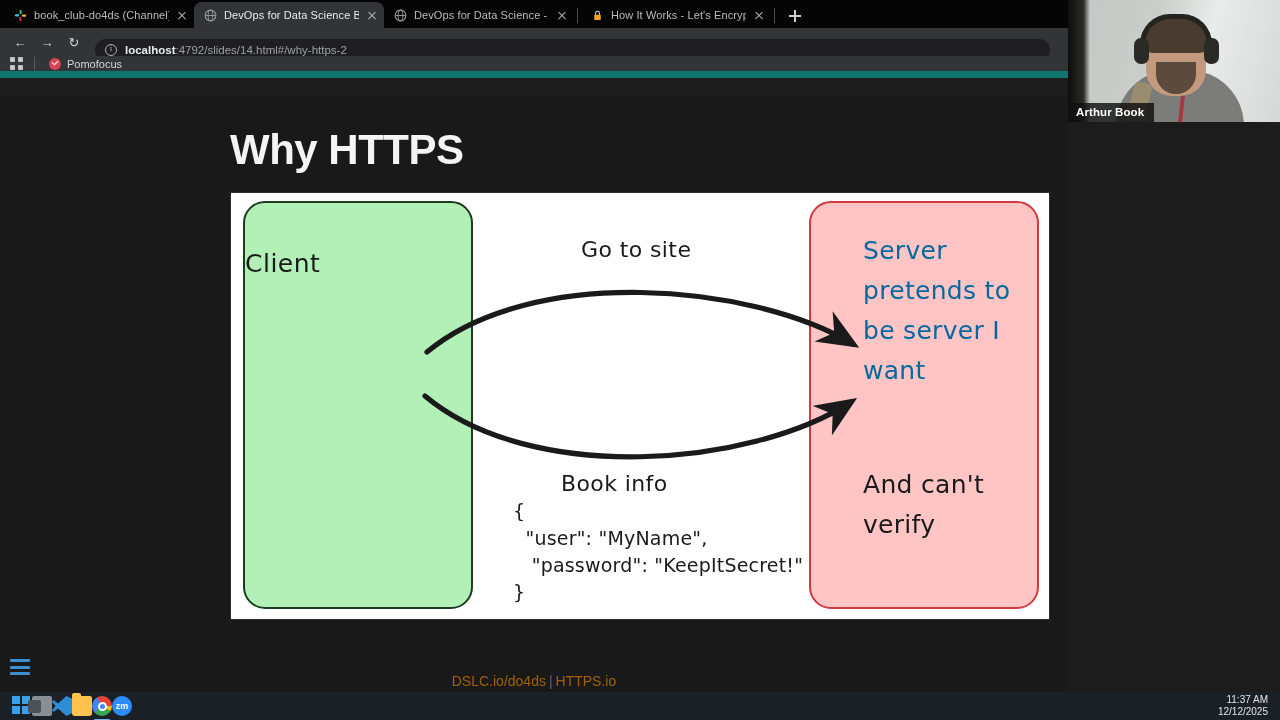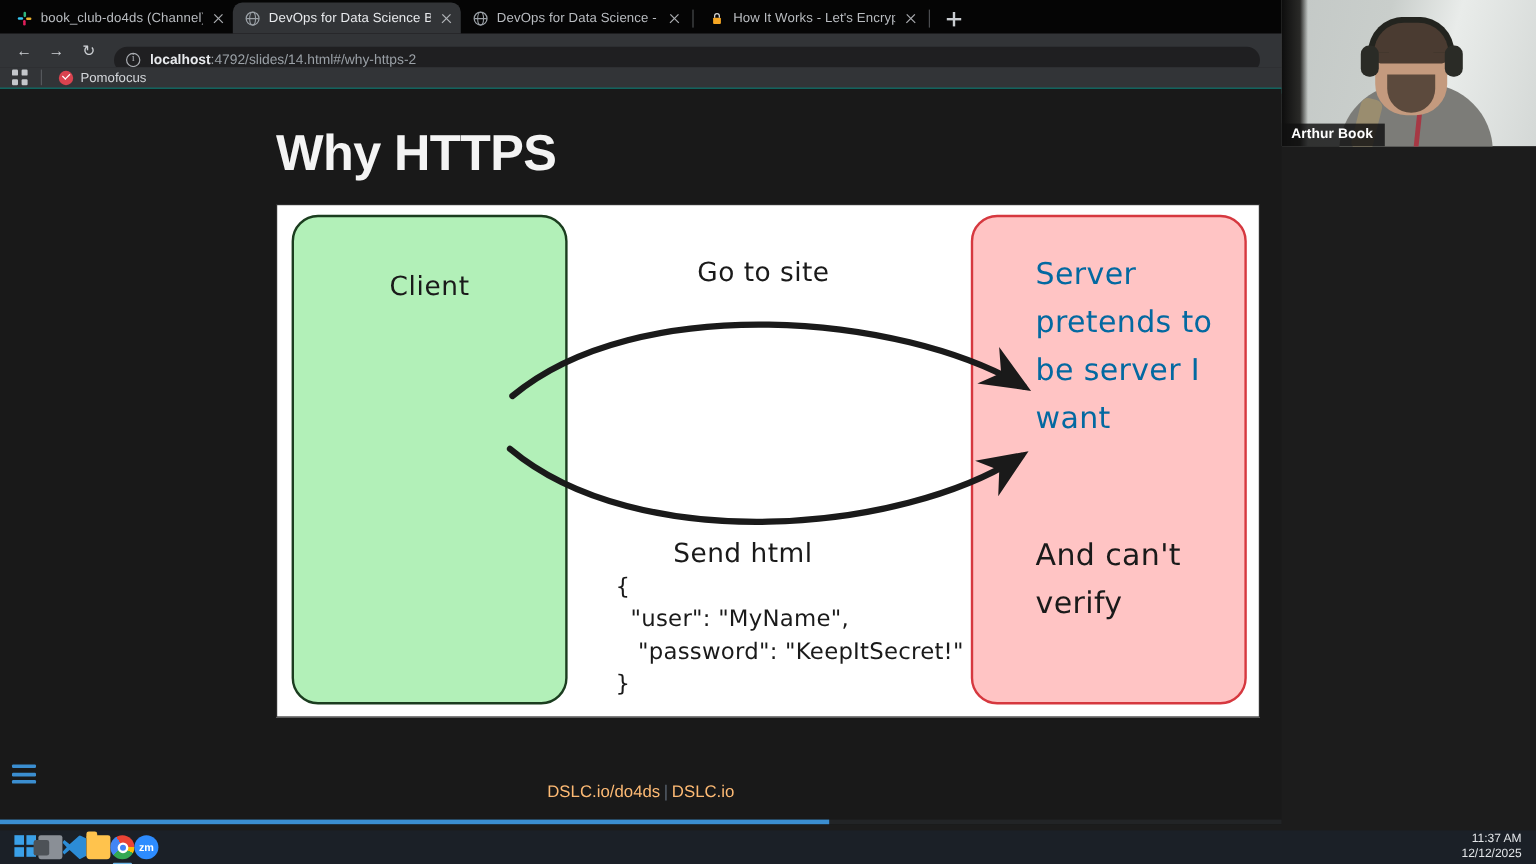--- a/index.html
+++ b/index.html
@@ -154,21 +154,21 @@
   .bookmarks {
     position: absolute;
     top: 56px; left: 0;
     width: 1280px;
     height: 22px;
     background: #323437;
     display: flex;
     align-items: center;
     padding: 0 10px;
     gap: 8px;
-    border-bottom: 5px solid #0f766e;
+    border-bottom: 7px solid #0f766e;
   }
   .apps-grid {
     width: 14px; height: 14px;
     display: grid;
     grid-template-columns: 5px 5px;
     grid-template-rows: 5px 5px;
     gap: 3px;
   }
   .apps-grid i { background: #c4c7cb; display: block; border-radius: 1px; }
   .bm-sep { width: 1px; height: 13px; background: #55585c; margin: 0 2px; }
@@ -187,21 +187,21 @@
     left: 2.6px; top: 2.8px;
     width: 5px; height: 2.6px;
     border-left: 1.5px solid #fff;
     border-bottom: 1.5px solid #fff;
     transform: rotate(-45deg);
   }
 
   
   .page {
     position: absolute;
-    top: 74px; left: 0;
+    top: 96px; left: 0;
     width: 1068px;
     height: 613px;
     background: #191919;
     overflow: hidden;
   }
   .slide-title {
     position: absolute;
     left: 230px; top: 30px;
     font-size: 42px;
     font-weight: 700;
@@ -231,22 +231,22 @@
   }
   .node-server {
     left: 578px; top: 8px;
     width: 230px; height: 408px;
     background: #ffc4c4;
     border: 2.5px solid #d6383f;
   }
   .node-label {
     position: absolute;
     left: 0; right: 0;
-    text-align: center;
-    font-size: 22px;
+    text-align: left;
+    font-size: 25px;
     color: #1a1a1a;
     letter-spacing: 0.5px;
   }
   .client-label { top: 46px; }
 
   .server-text {
     position: absolute;
     left: 52px; top: 28px;
     width: 170px;
     font-size: 25px;
@@ -293,21 +293,21 @@
 
   
   .slide-footer {
     position: absolute;
     left: 0; right: 0;
     bottom: 20px;
     text-align: center;
     font-size: 14px;
     color: #4f9ad4;
   }
-  .slide-footer a { color: #fdba74; text-decoration: none; }
+  .slide-footer a { color: #a16207; text-decoration: none; }
   .slide-footer .divider { color: #5a6470; margin: 0 3px; }
 
   .menu-btn {
     position: absolute;
     left: 10px; bottom: 34px;
     width: 20px; height: 16px;
     display: flex;
     flex-direction: column;
     justify-content: space-between;
   }
@@ -608,21 +608,21 @@
       <div class="node node-client">
         <div class="node-label client-label hand">Client</div>
       </div>
 
       <div class="node node-server">
         <div class="server-text hand">Server pretends to be server I want</div>
         <div class="server-text-2 hand">And can't verify</div>
       </div>
 
       <div class="edge-label lbl-goto hand">Go to site</div>
-      <div class="edge-label lbl-send hand">Send html</div>
+      <div class="edge-label lbl-send hand">Book info</div>
 
       <div class="json-block hand">{
   "user": "MyName",
    "password": "KeepItSecret!"
 }</div>
 
       <svg class="arrows" viewBox="0 0 820 428">
         <defs>
           <marker id="ah" markerWidth="9" markerHeight="9" refX="6.6" refY="3.4" orient="auto">
             <path d="M0,0 L8,3.4 L0,6.8 L2.4,3.4 Z" fill="#1a1a1a"></path>
@@ -633,21 +633,21 @@
       </svg>
     </div>
 
     <div class="menu-btn">
         <i></i>
         <i></i>
         <i></i>
       </div>
 
     <div class="slide-footer">
-      <a href="#">DSLC.io/do4ds</a><span class="divider">|</span><a href="#">DSLC.io</a>
+      <a href="#">DSLC.io/do4ds</a><span class="divider">|</span><a href="#">HTTPS.io</a>
     </div>
 
     <div class="progress-track">
       <div class="progress-fill" id="progress-fill" style="width: 54%;"></div>
     </div>
   </div>
 
   <div class="webcam">
     <div class="cam-bg"></div>
     <div class="cam-wallshadow"></div>

